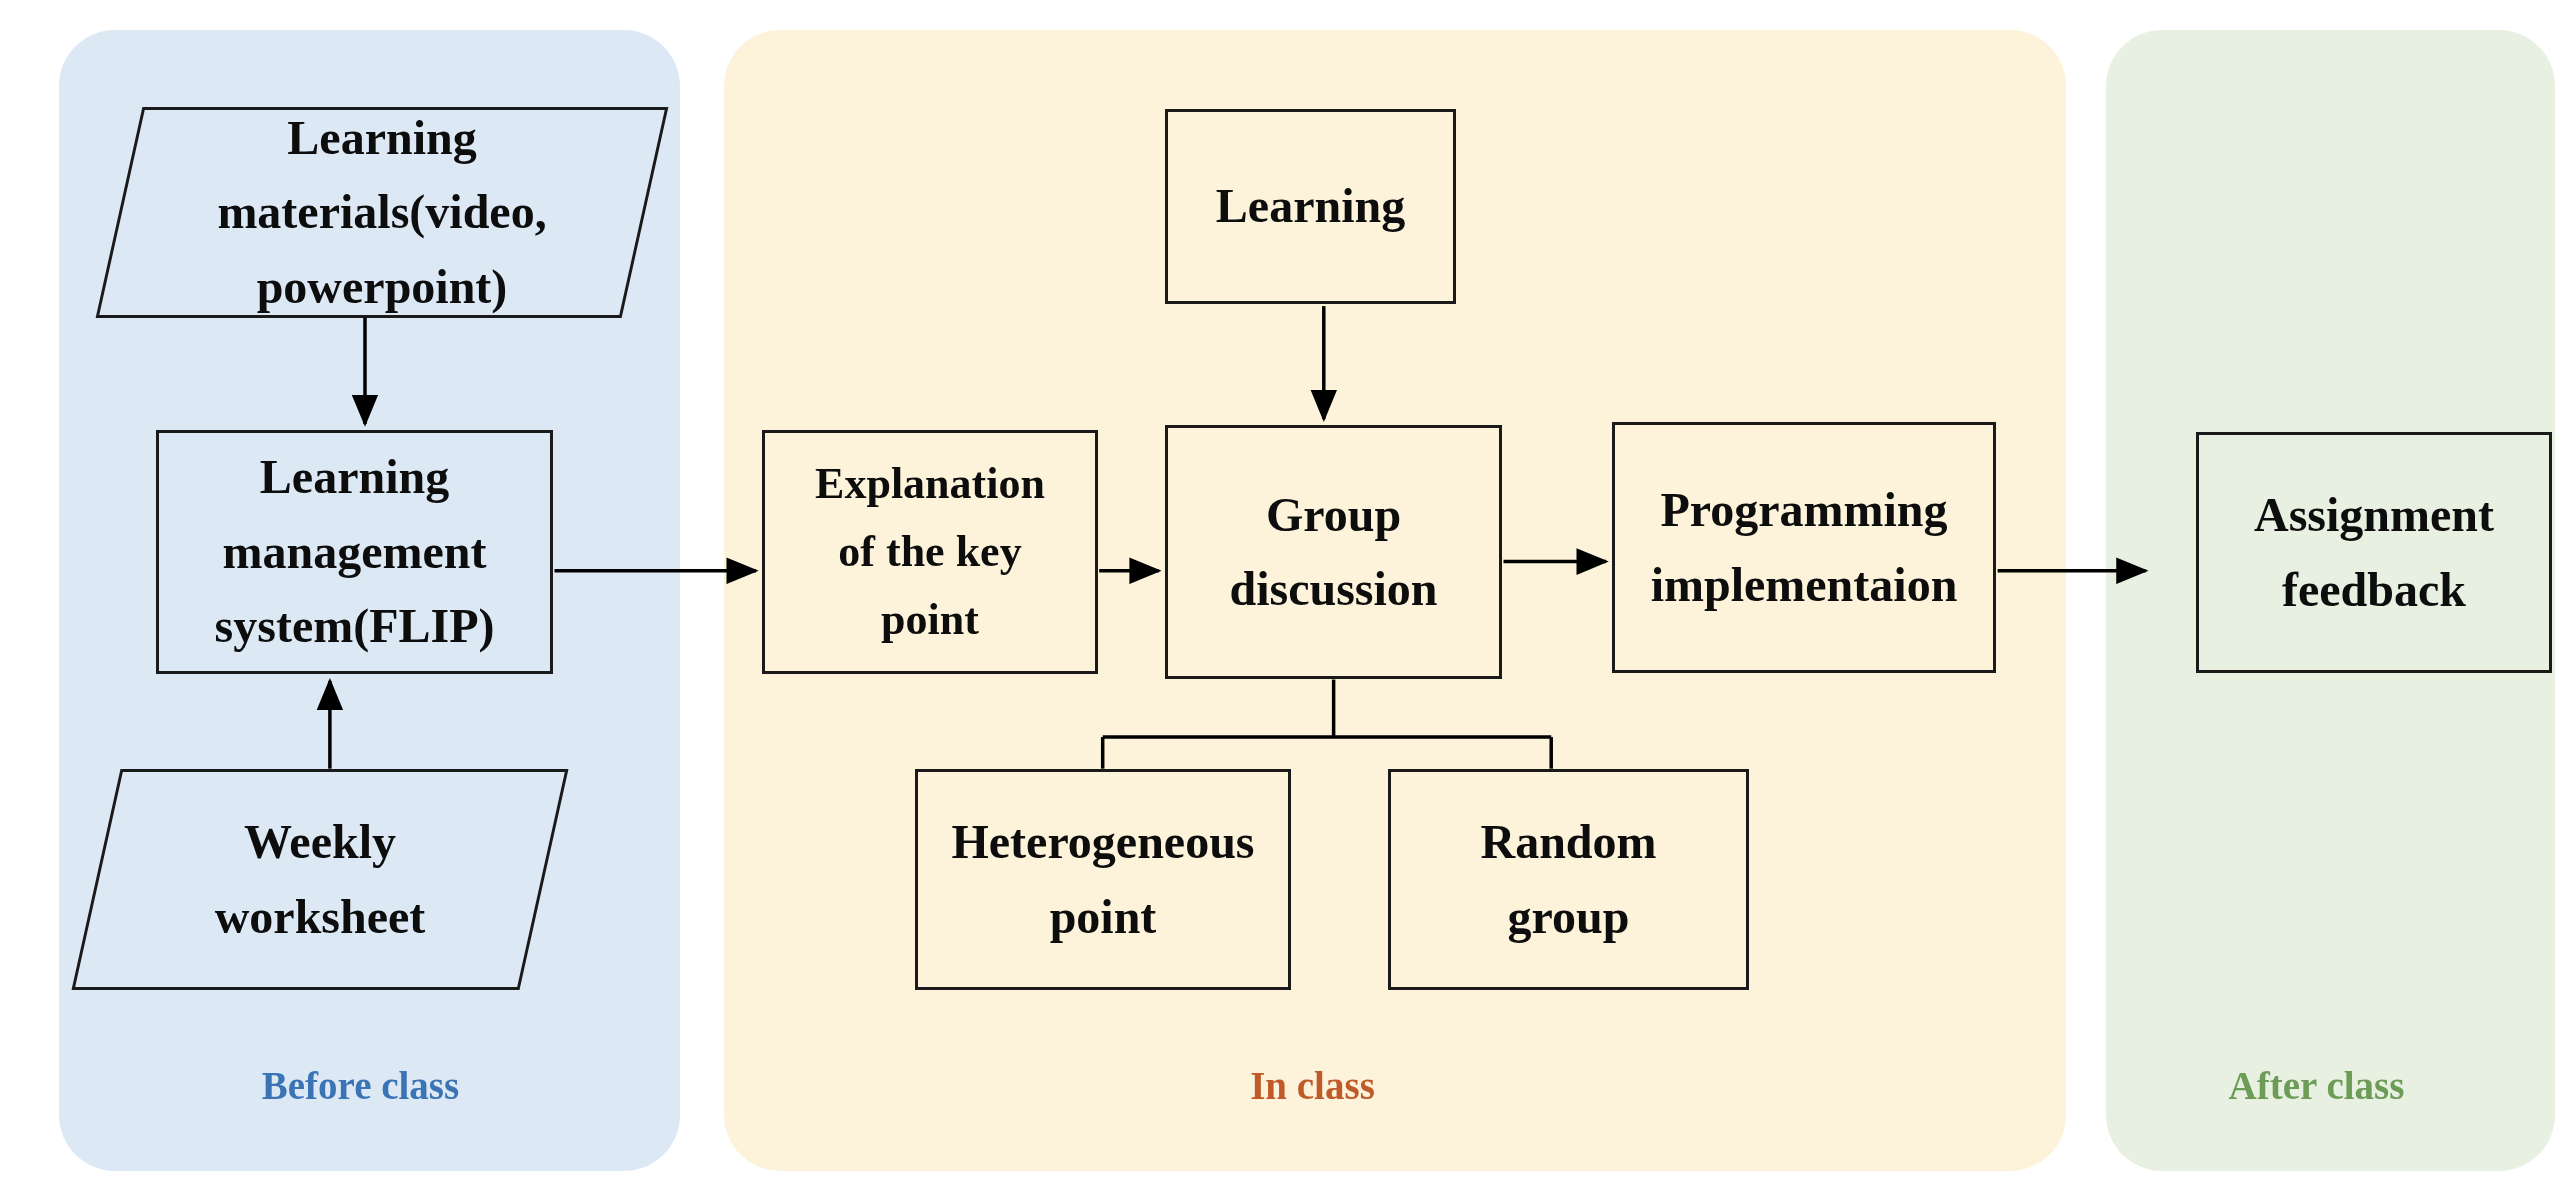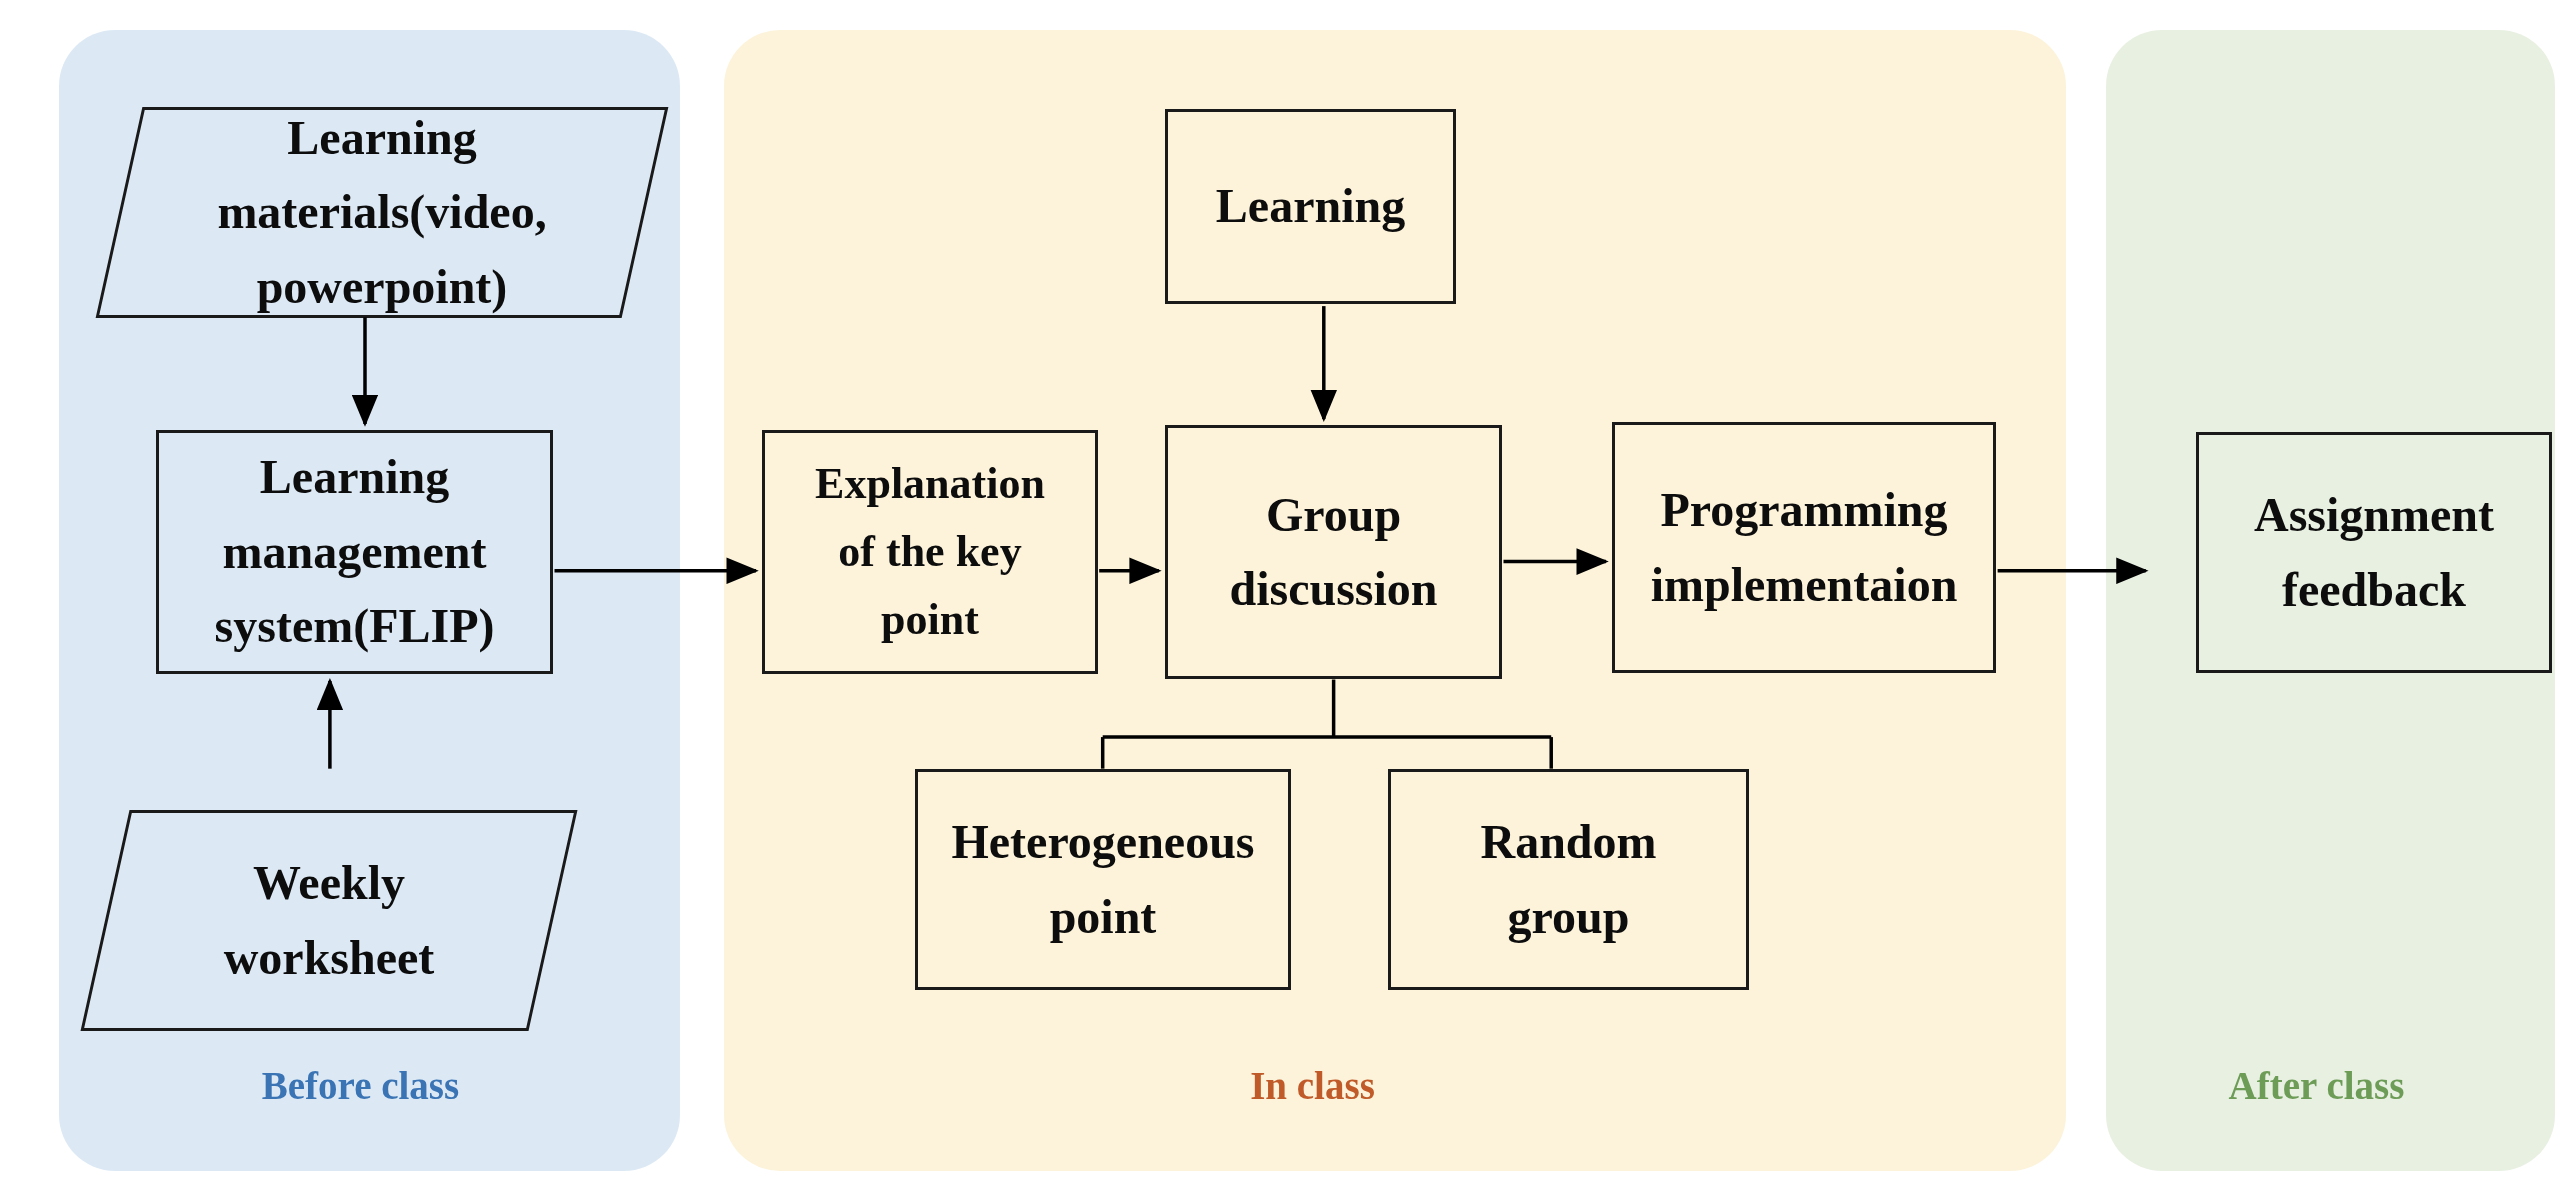--- a/index.html
+++ b/index.html
@@ -59,21 +59,21 @@
   }
   .node .label {
     position: relative;
     white-space: pre-line;
     z-index: 2;
   }
 
   
   .n-materials   { left: 119px;  top: 107px;  width: 526px; height: 211px; }
   .n-lms         { left: 156px;  top: 430px;  width: 397px; height: 244px; }
-  .n-weekly      { left: 105px;  top: 769px; width: 448px; height: 221px; margin-top: 41px; }
+  .n-weekly      { left: 96px;  top: 769px; width: 448px; height: 221px; }
   .n-explanation { left: 762px; top: 430px;  width: 336px; height: 244px; font-size: 44px; }
   .n-teacher     { left: 1165px; top: 109px;  width: 291px; height: 195px; }
   .n-group       { left: 1165px; top: 425px;  width: 337px; height: 254px; }
   .n-programming { left: 1612px; top: 422px;  width: 384px; height: 251px; }
   .n-hetero      { left: 915px; top: 769px; width: 376px; height: 221px; }
   .n-random      { left: 1388px; top: 769px; width: 361px; height: 221px; }
   .n-assignment  { left: 2152px; top: 432px;  width: 356px; height: 241px; margin-left: 44px; }
 
   svg.arrows {
     position: absolute;

